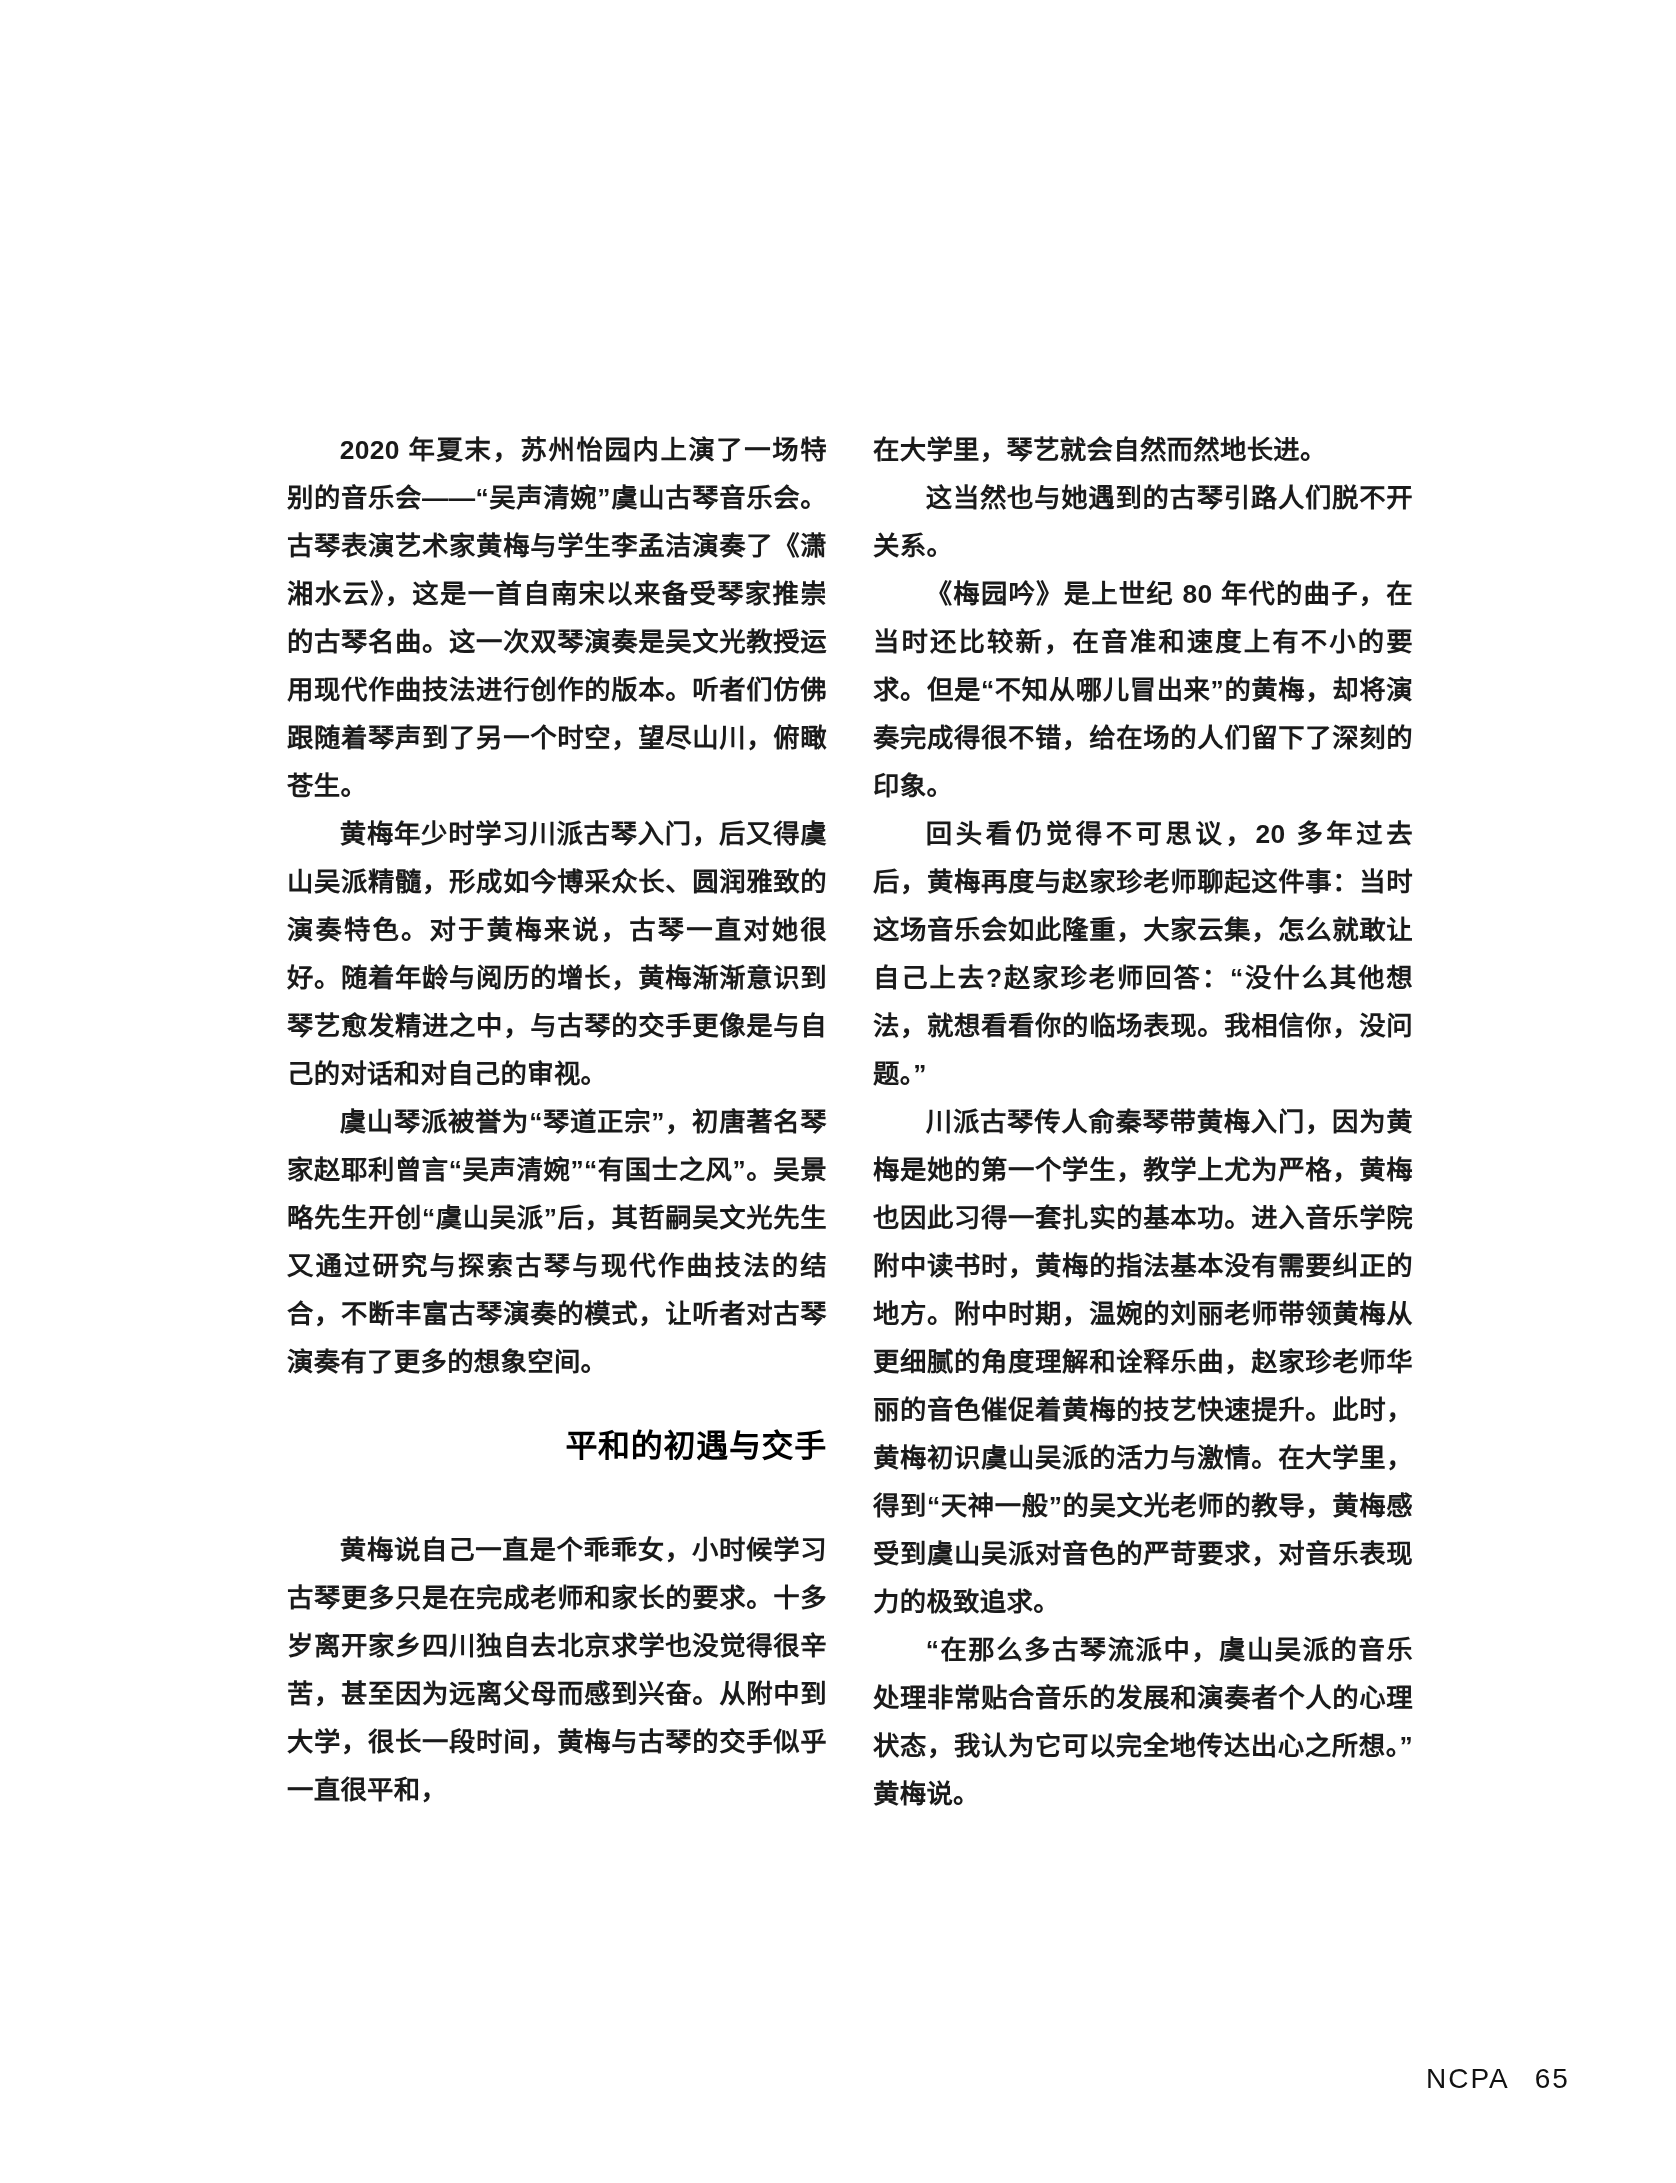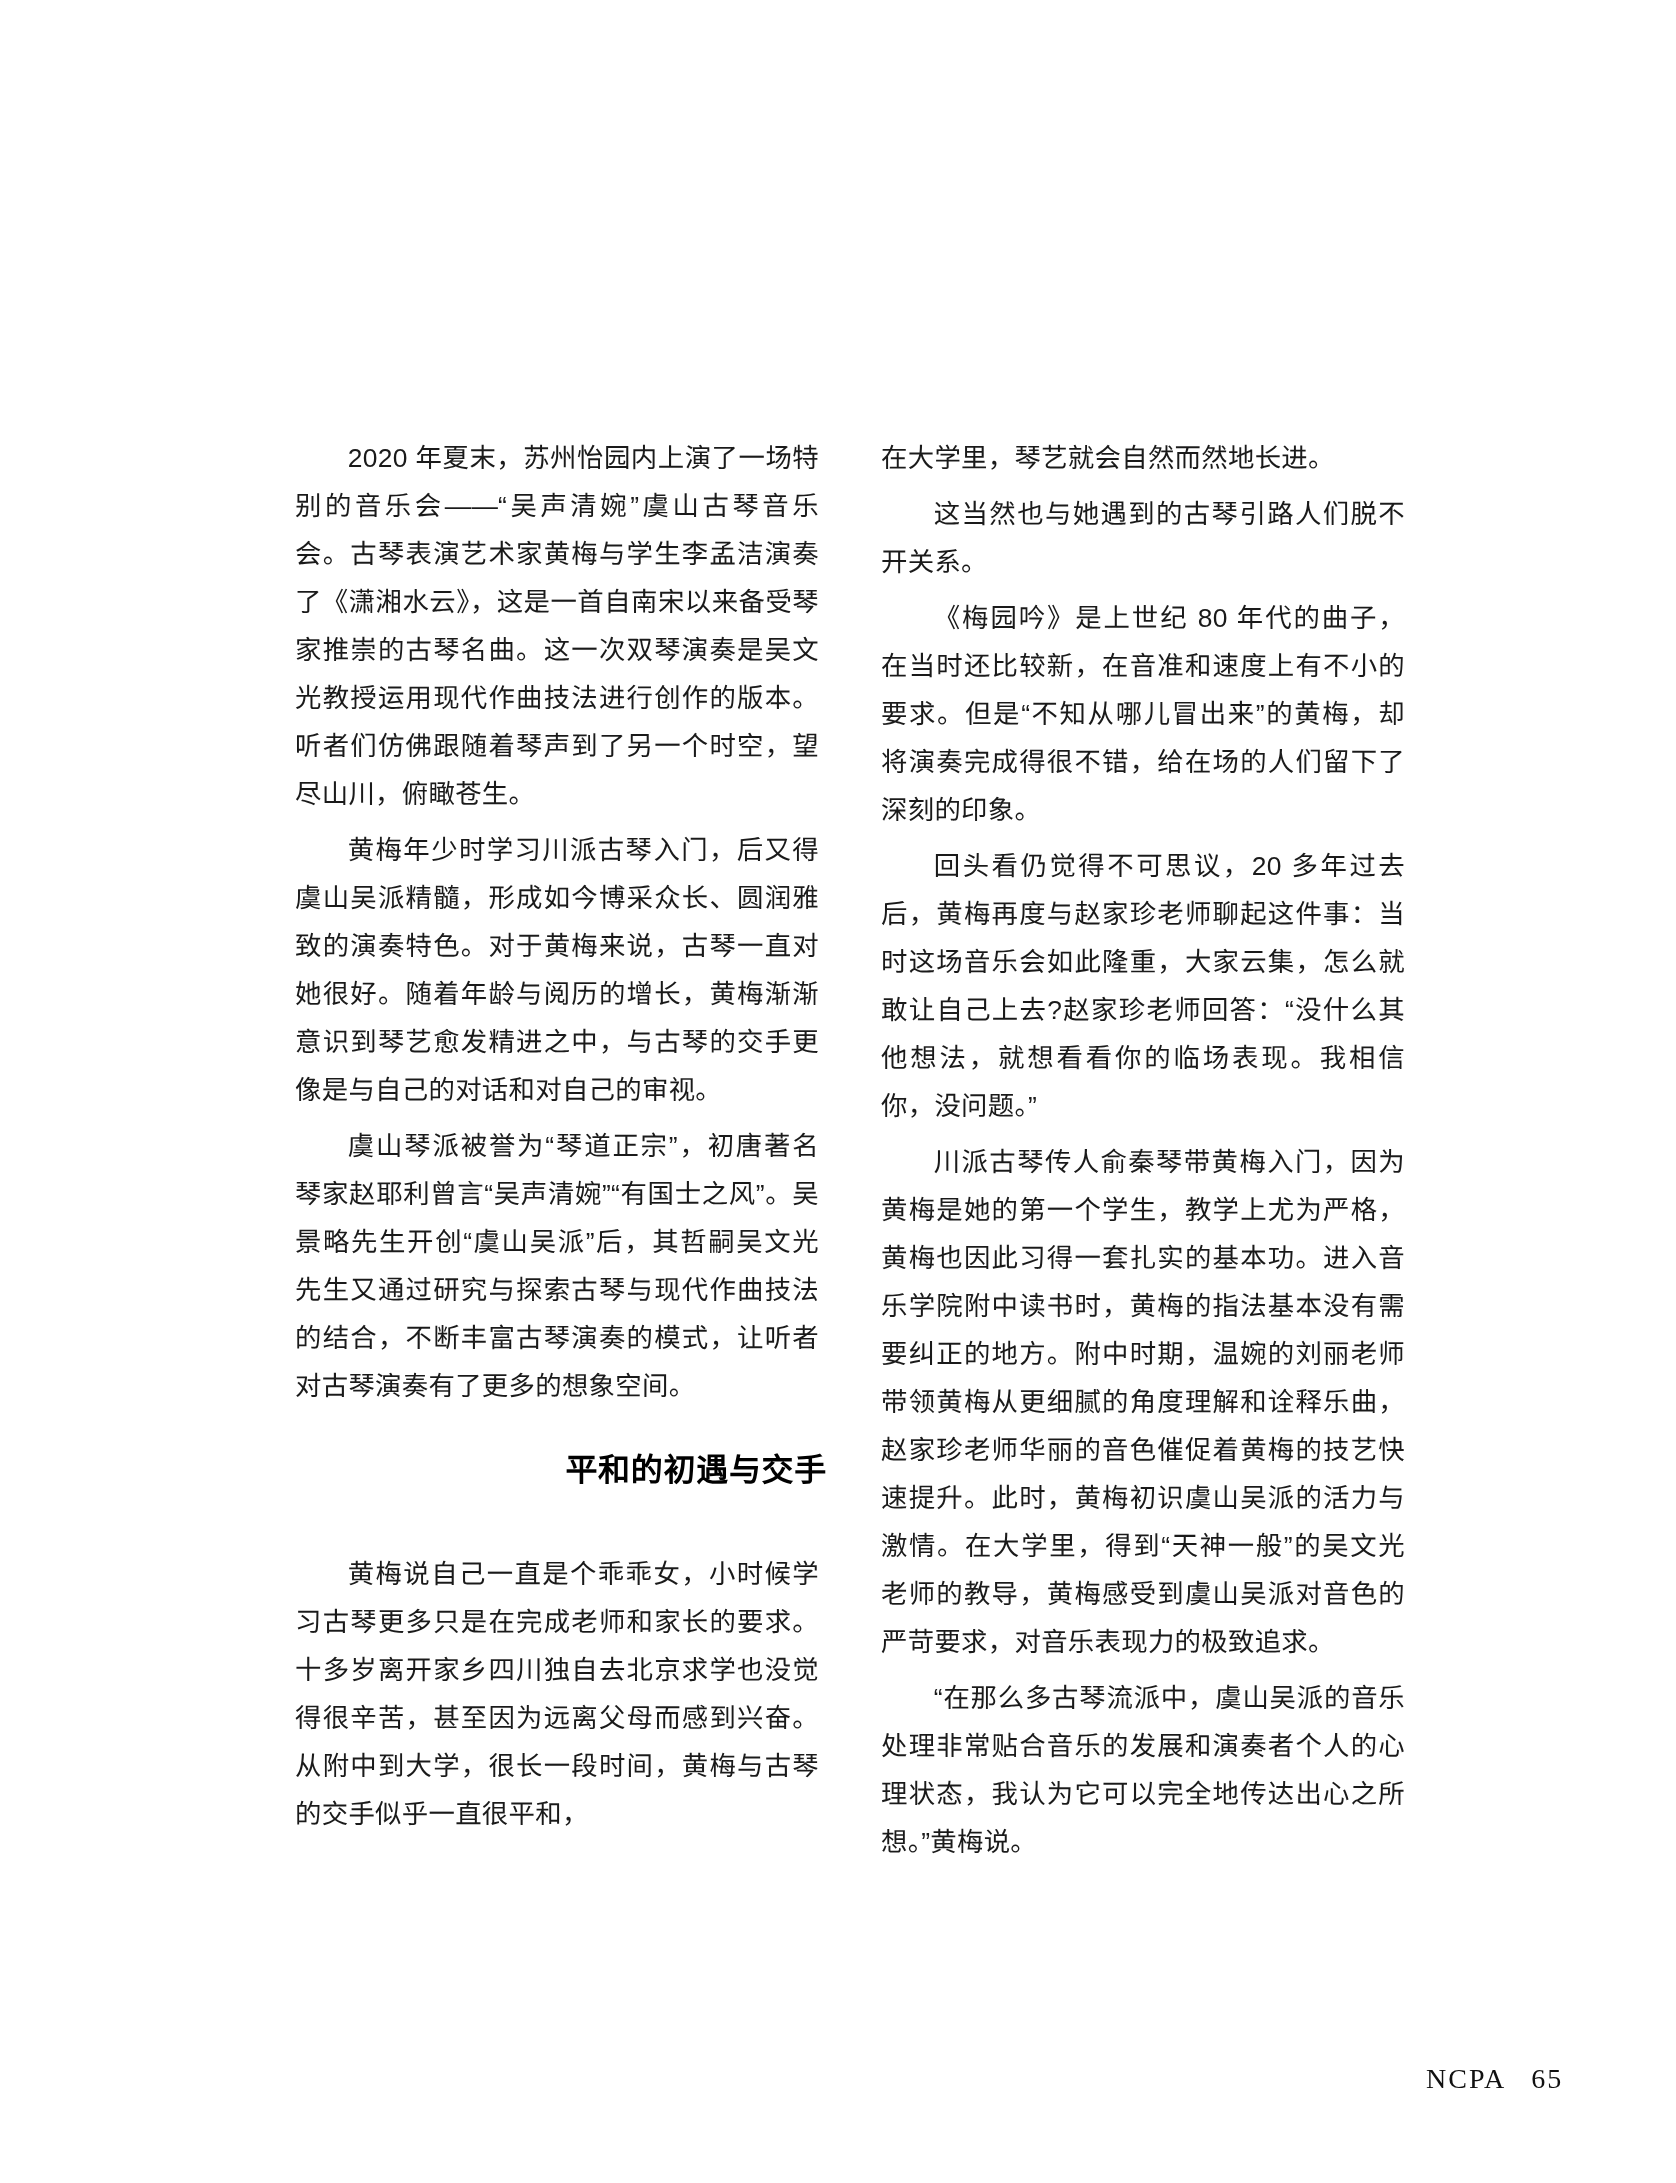--- a/index.html
+++ b/index.html
@@ -25,23 +25,23 @@
     gap: 46px;
   }
   .col {
     width: 540px;
     font-size: 26.4px;
     line-height: 48px;
     text-align: justify;
     letter-spacing: 0.3px;
   }
   .col p {
-    margin: 8px;
+    margin: 0;
     text-indent: 2em;
-    font-weight: 400;
+    font-weight: 700;
   }
   .col p.continuation {
     text-indent: 0;
   }
   .col h2.section-heading {
     margin: 36px 0 56px 0;
     font-size: 32px;
     line-height: 48px;
     font-weight: 700;
     color: #000000;
@@ -52,21 +52,20 @@
     position: absolute;
     left: 1426px;
     top: 2065px;
     display: flex;
     align-items: center;
     gap: 25px;
     font-size: 28px;
     line-height: 28px;
     color: #111111;
     letter-spacing: 2px;
-    font-family: Liberation Serif, serif;
   }
 </style>
 </head>
 <body>
 
 <div class="page">
 
   <div class="columns">
 
     <div class="col">

